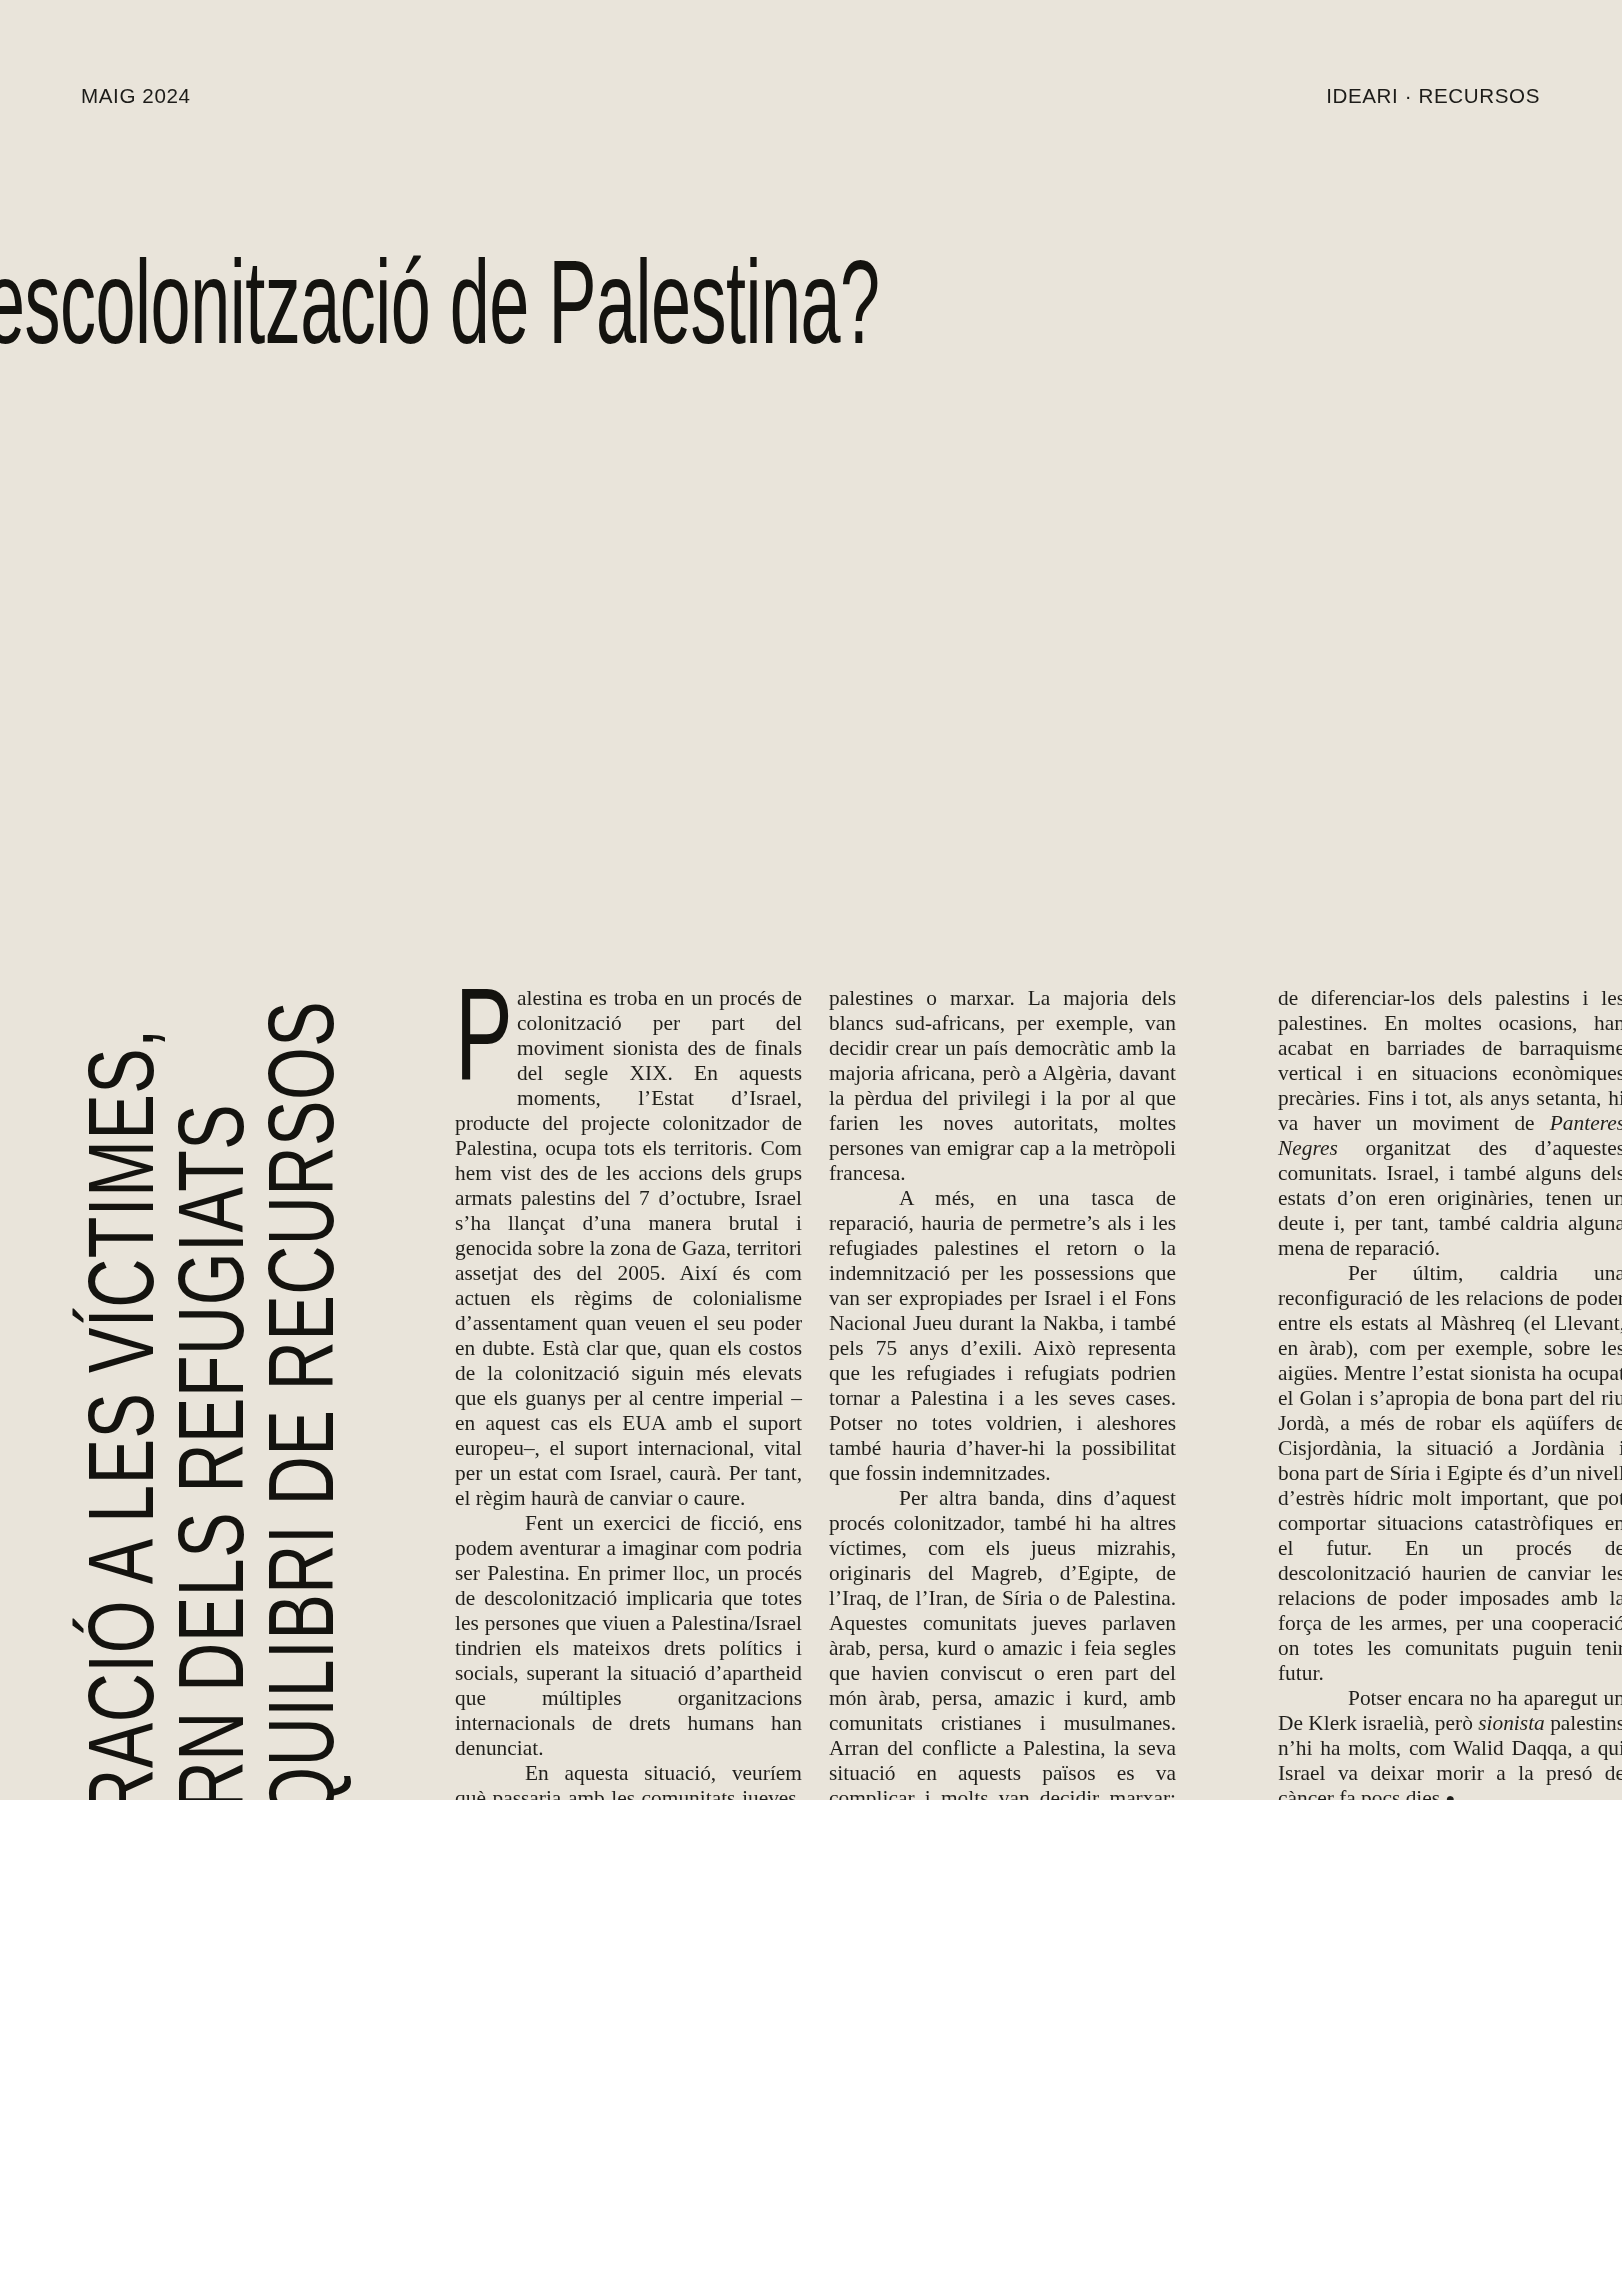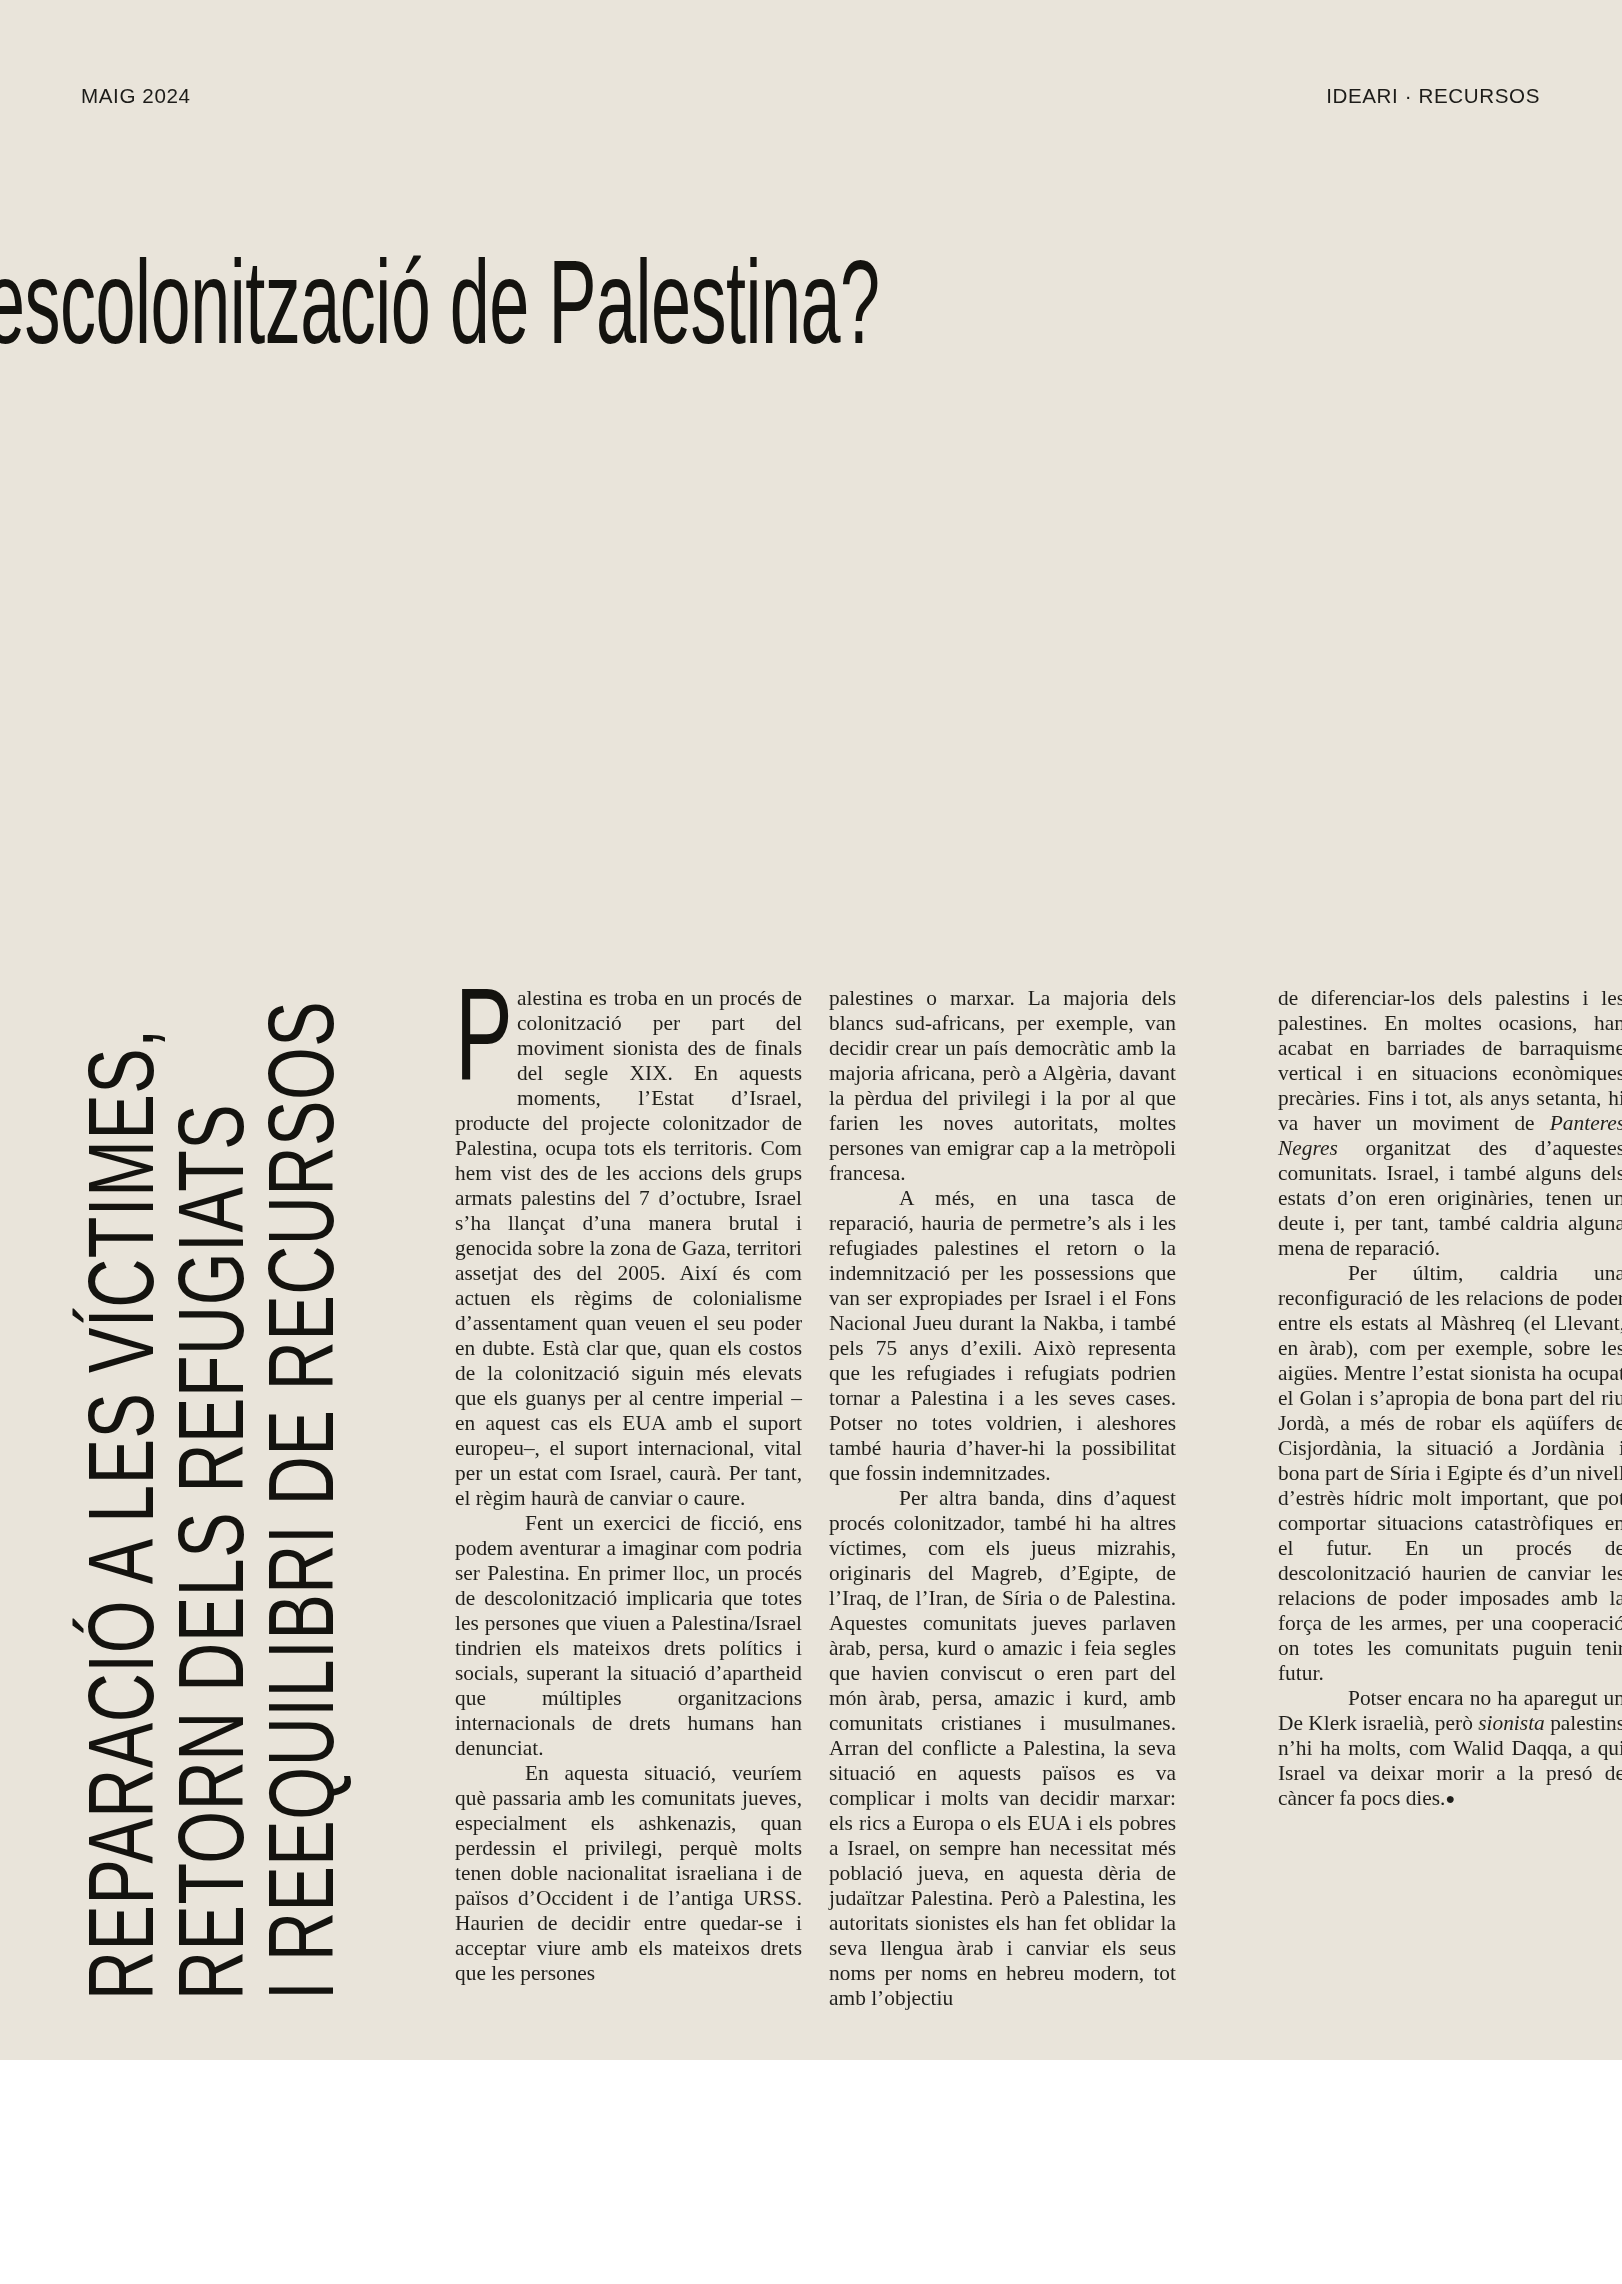--- a/index.html
+++ b/index.html
@@ -1,18 +1,18 @@
 <!DOCTYPE html>
 <html lang="ca" style="font-size:12.2px"><head>
 <meta charset="utf-8">
 <style>
   html,body{margin:0;padding:0;}
   .page{
     position:relative;
-    width:1623px;height:2060px;
+    width:1623px;height:1800px;
     background:#e9e4da;
     color:#1d1c19;
     font-family:"Liberation Sans",sans-serif;
     overflow:hidden;
   }
   
   .hdr{
     position:absolute;top:84px;
     font-size:20.6px;line-height:23px;
     letter-spacing:0.6px;

